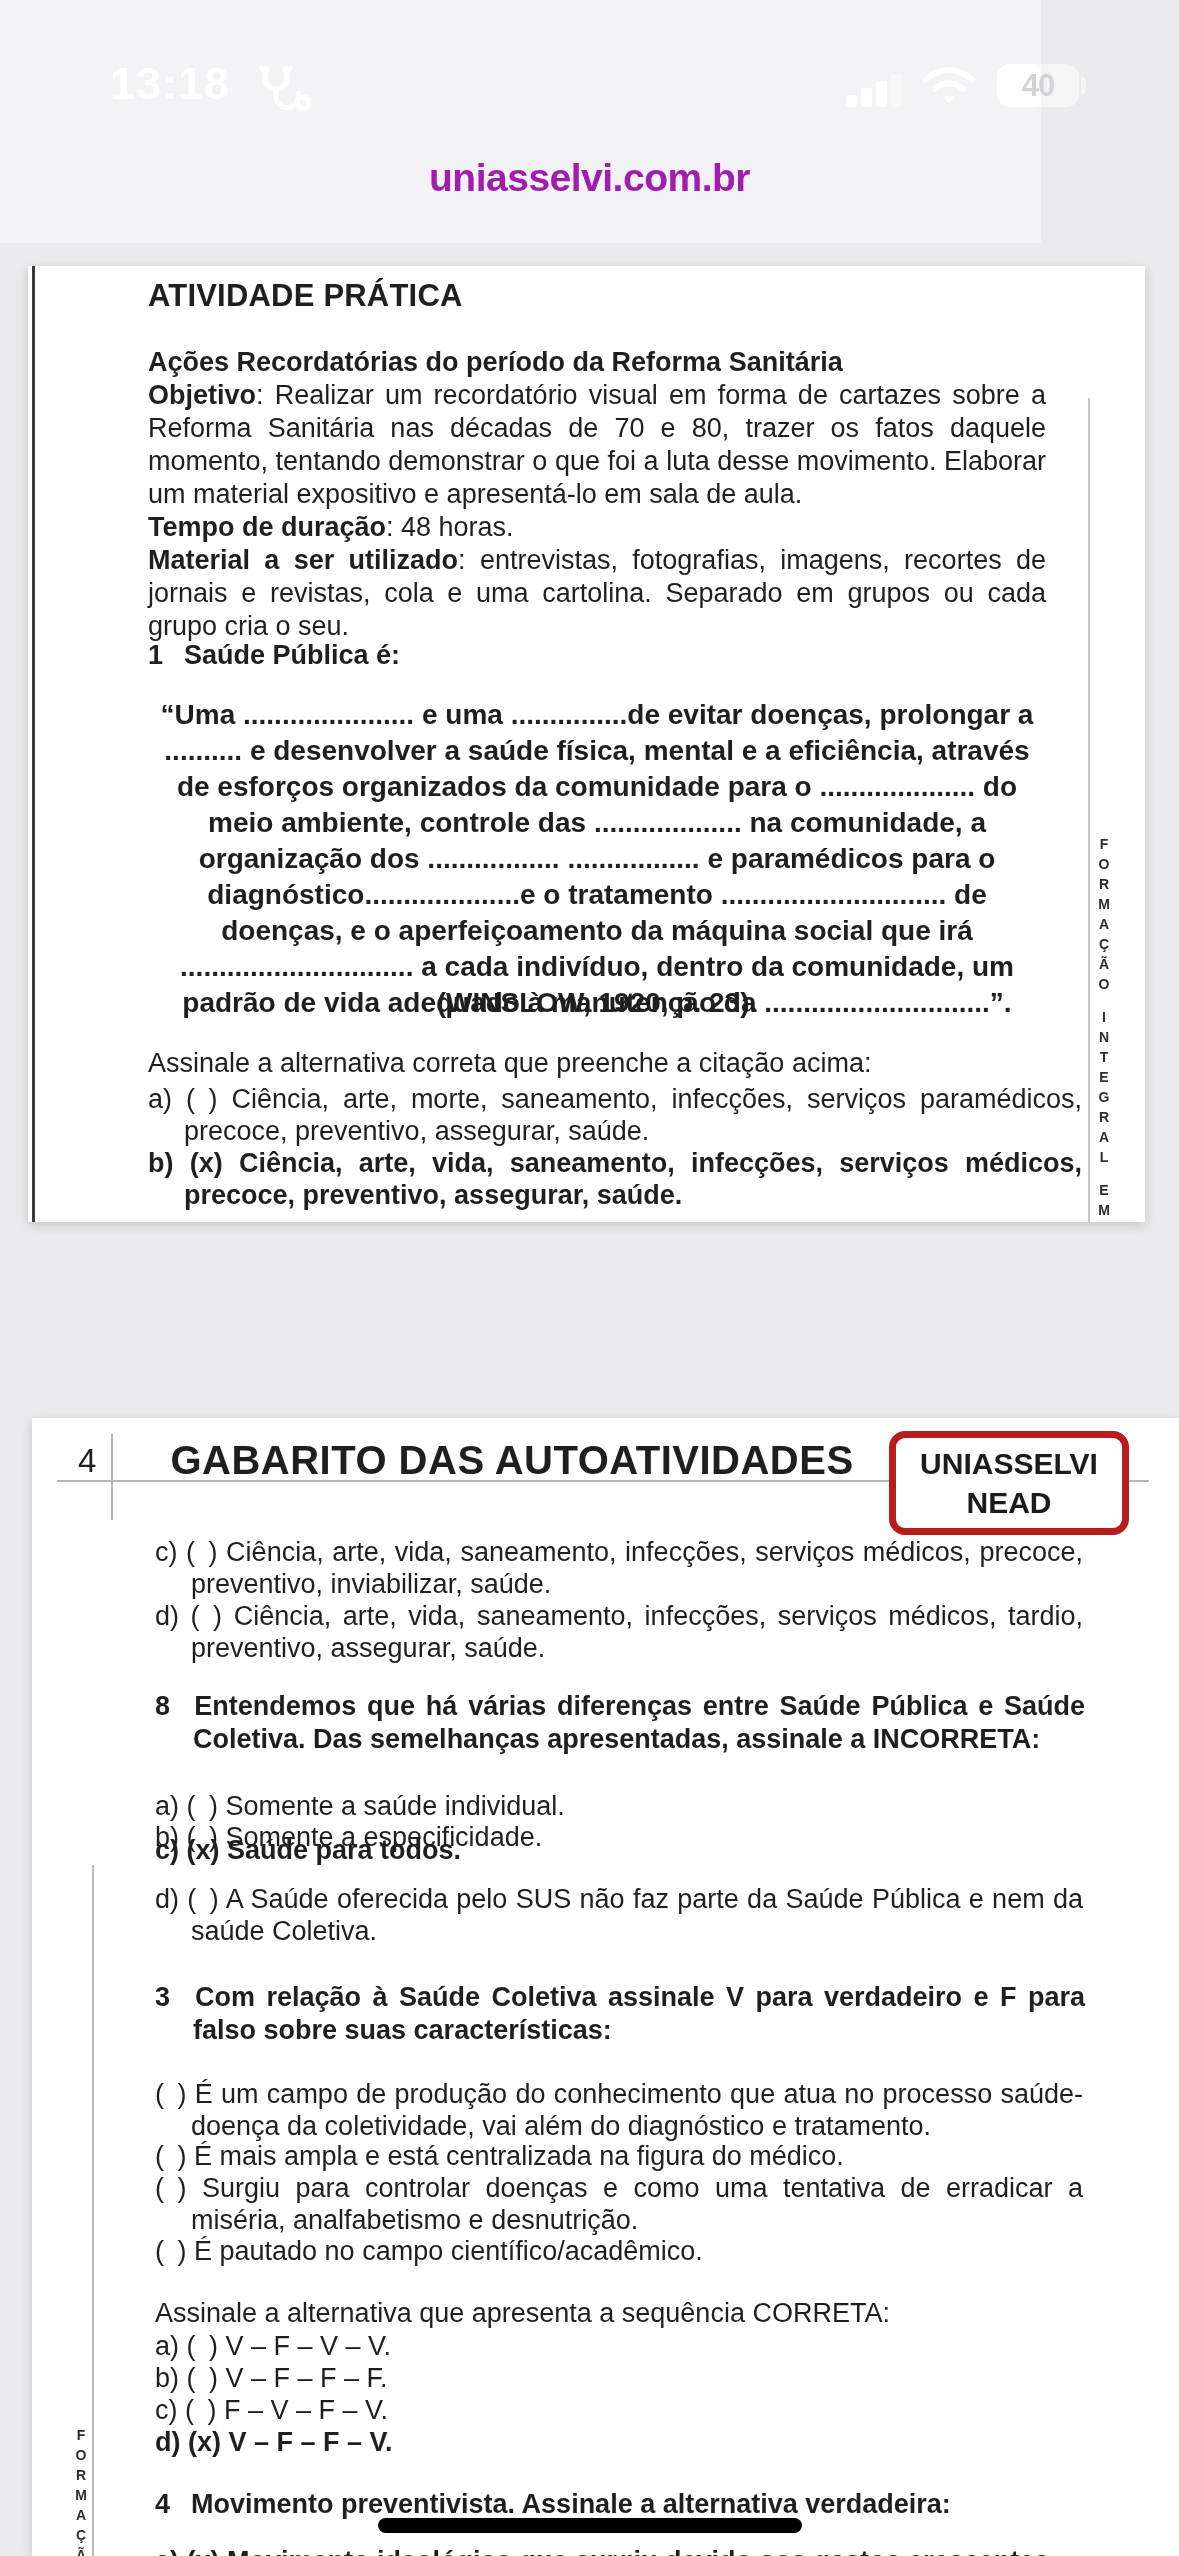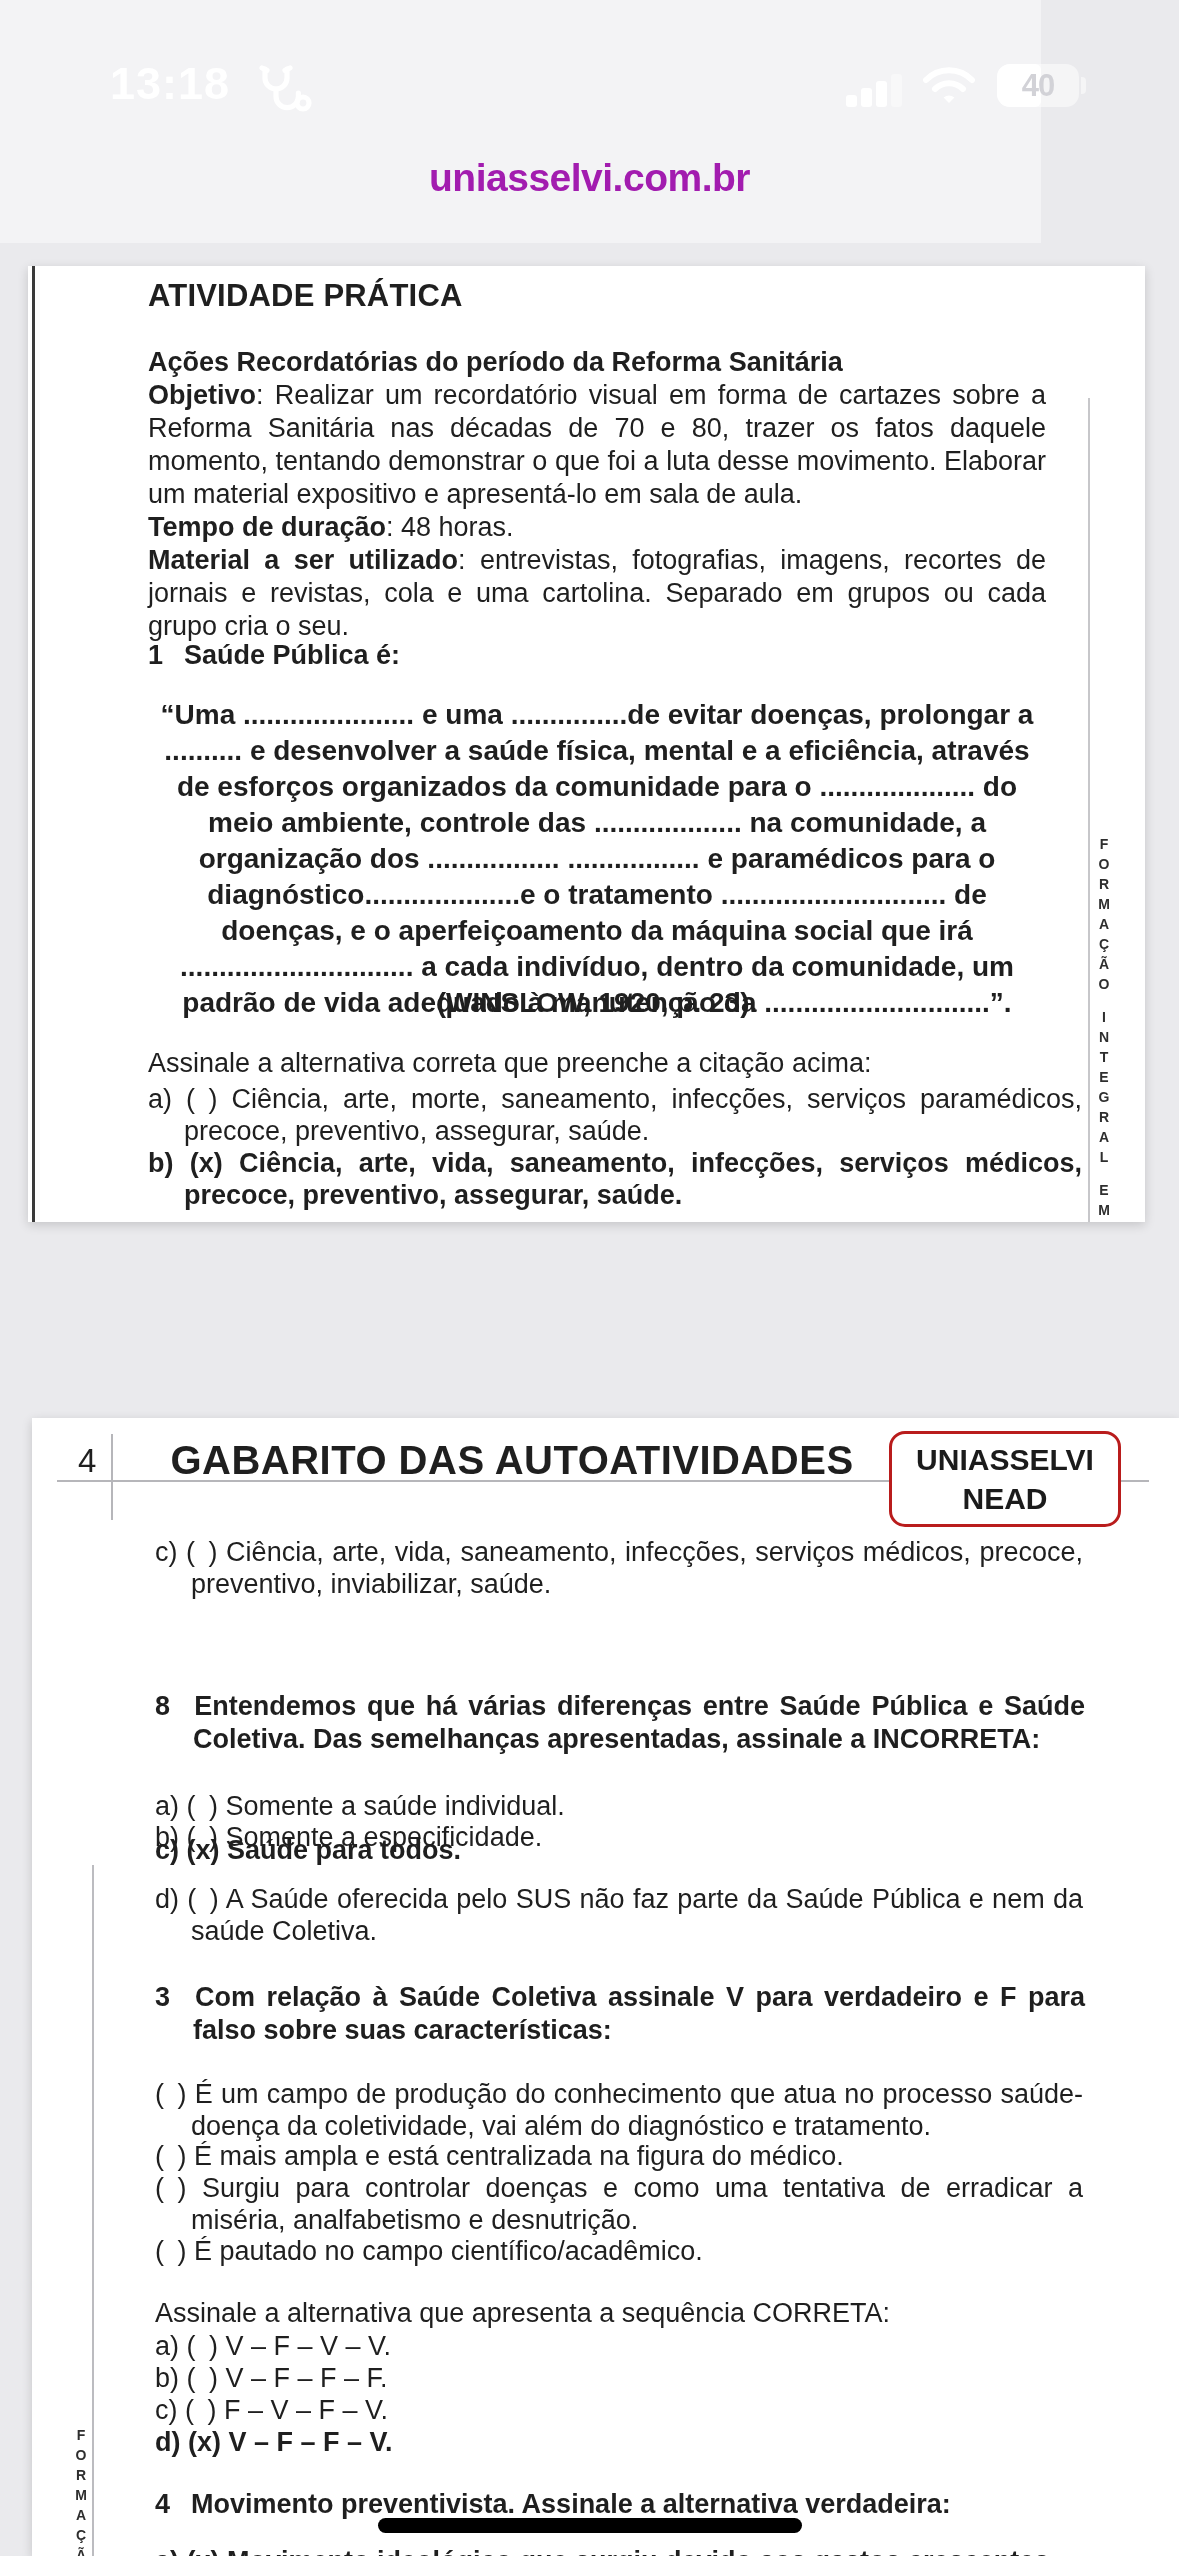--- a/index.html
+++ b/index.html
@@ -44,21 +44,21 @@
   .p1-tick{left:993px;top:1050px;width:67px;height:2px;background:#c7c7ca;}
   .vertical-letters{font-size:14px;font-weight:700;color:#2e2e2e;width:22px;}
   .vertical-letters span{display:block;height:20px;line-height:20px;text-align:center;}
   .vertical-letters .vgap{height:13px;}
   .p1-side{left:1065px;top:568px;}
 
   .p2-num{left:46px;top:24px;font-size:33px;}
   .p2-numline{left:79px;top:16px;width:2px;height:86px;background:#b6b6ba;}
   .p2-header{left:90px;top:20px;width:780px;text-align:center;font-size:40px;font-weight:700;letter-spacing:0.5px;}
   .p2-hline{left:25px;top:62px;width:1092px;height:2px;background:#b6b6ba;}
-  .p2-box{left:857px;top:13px;width:226px;height:90px;background:#fff;border:3px solid #b91c1c;border-radius:16px;z-index:2;
+  .p2-box{left:857px;top:13px;width:226px;height:90px;background:#fff;border:7px solid #b91c1c;border-radius:16px;z-index:2;
           display:flex;flex-direction:column;align-items:center;justify-content:center;}
   .p2-box div{font-size:30px;font-weight:700;line-height:39px;color:#1b1b1b;}
   .p2-vline{left:60px;top:447px;height:691px;background:#bcbcc0;}
   .p2-side{left:38px;top:1007px;}
 
   .home-indicator{position:absolute;left:378px;top:2518px;width:424px;height:15px;border-radius:8px;background:#000;z-index:50;}
 </style>
 </head>
 <body>
 
@@ -152,20 +152,21 @@
     <div class="abs p2-num">4</div>
     <div class="abs p2-numline"></div>
     <div class="abs p2-header">GABARITO DAS AUTOATIVIDADES</div>
     <div class="abs p2-hline"></div>
     <div class="abs p2-box">
       <div>UNIASSELVI</div>
       <div>NEAD</div>
     </div>
 
     <div class="abs col2 body-s j hang" style="top:118px">c) ( ) Ciência, arte, vida, saneamento, infecções, serviços médicos, precoce, preventivo, inviabilizar, saúde.</div>
+    <div class="abs col2 body-s j hang" style="top:182px">d) ( ) Ciência, arte, vida, saneamento, infecções, serviços médicos, tardio, preventivo, assegurar, saúde.</div>
 
     <div class="abs col2 body-t b j hang-num" style="top:272px">8  Entendemos que há várias diferenças entre Saúde Pública e Saúde Coletiva. Das semelhanças apresentadas, assinale a INCORRETA:</div>
     <div class="abs col2 body-s hang" style="top:372px">a) ( ) Somente a saúde individual.</div>
     <div class="abs col2 body-s hang" style="top:403px">b) ( ) Somente a especificidade.</div>
     <div class="abs col2 body-s hang b" style="top:416px">c) (x) Saúde para todos.</div>
     <div class="abs col2 body-s j hang" style="top:465px">d) ( ) A Saúde oferecida pelo SUS não faz parte da Saúde Pública e nem da saúde Coletiva.</div>
 
     <div class="abs col2 body-t b j hang-num" style="top:563px">3  Com relação à Saúde Coletiva assinale V para verdadeiro e F para falso sobre suas características:</div>
     <div class="abs col2 body-s j hang" style="top:660px">( ) É um campo de produção do conhecimento que atua no processo saúde-doença da coletividade, vai além do diagnóstico e tratamento.</div>
     <div class="abs col2 body-s hang" style="top:722px">( ) É mais ampla e está centralizada na figura do médico.</div>

